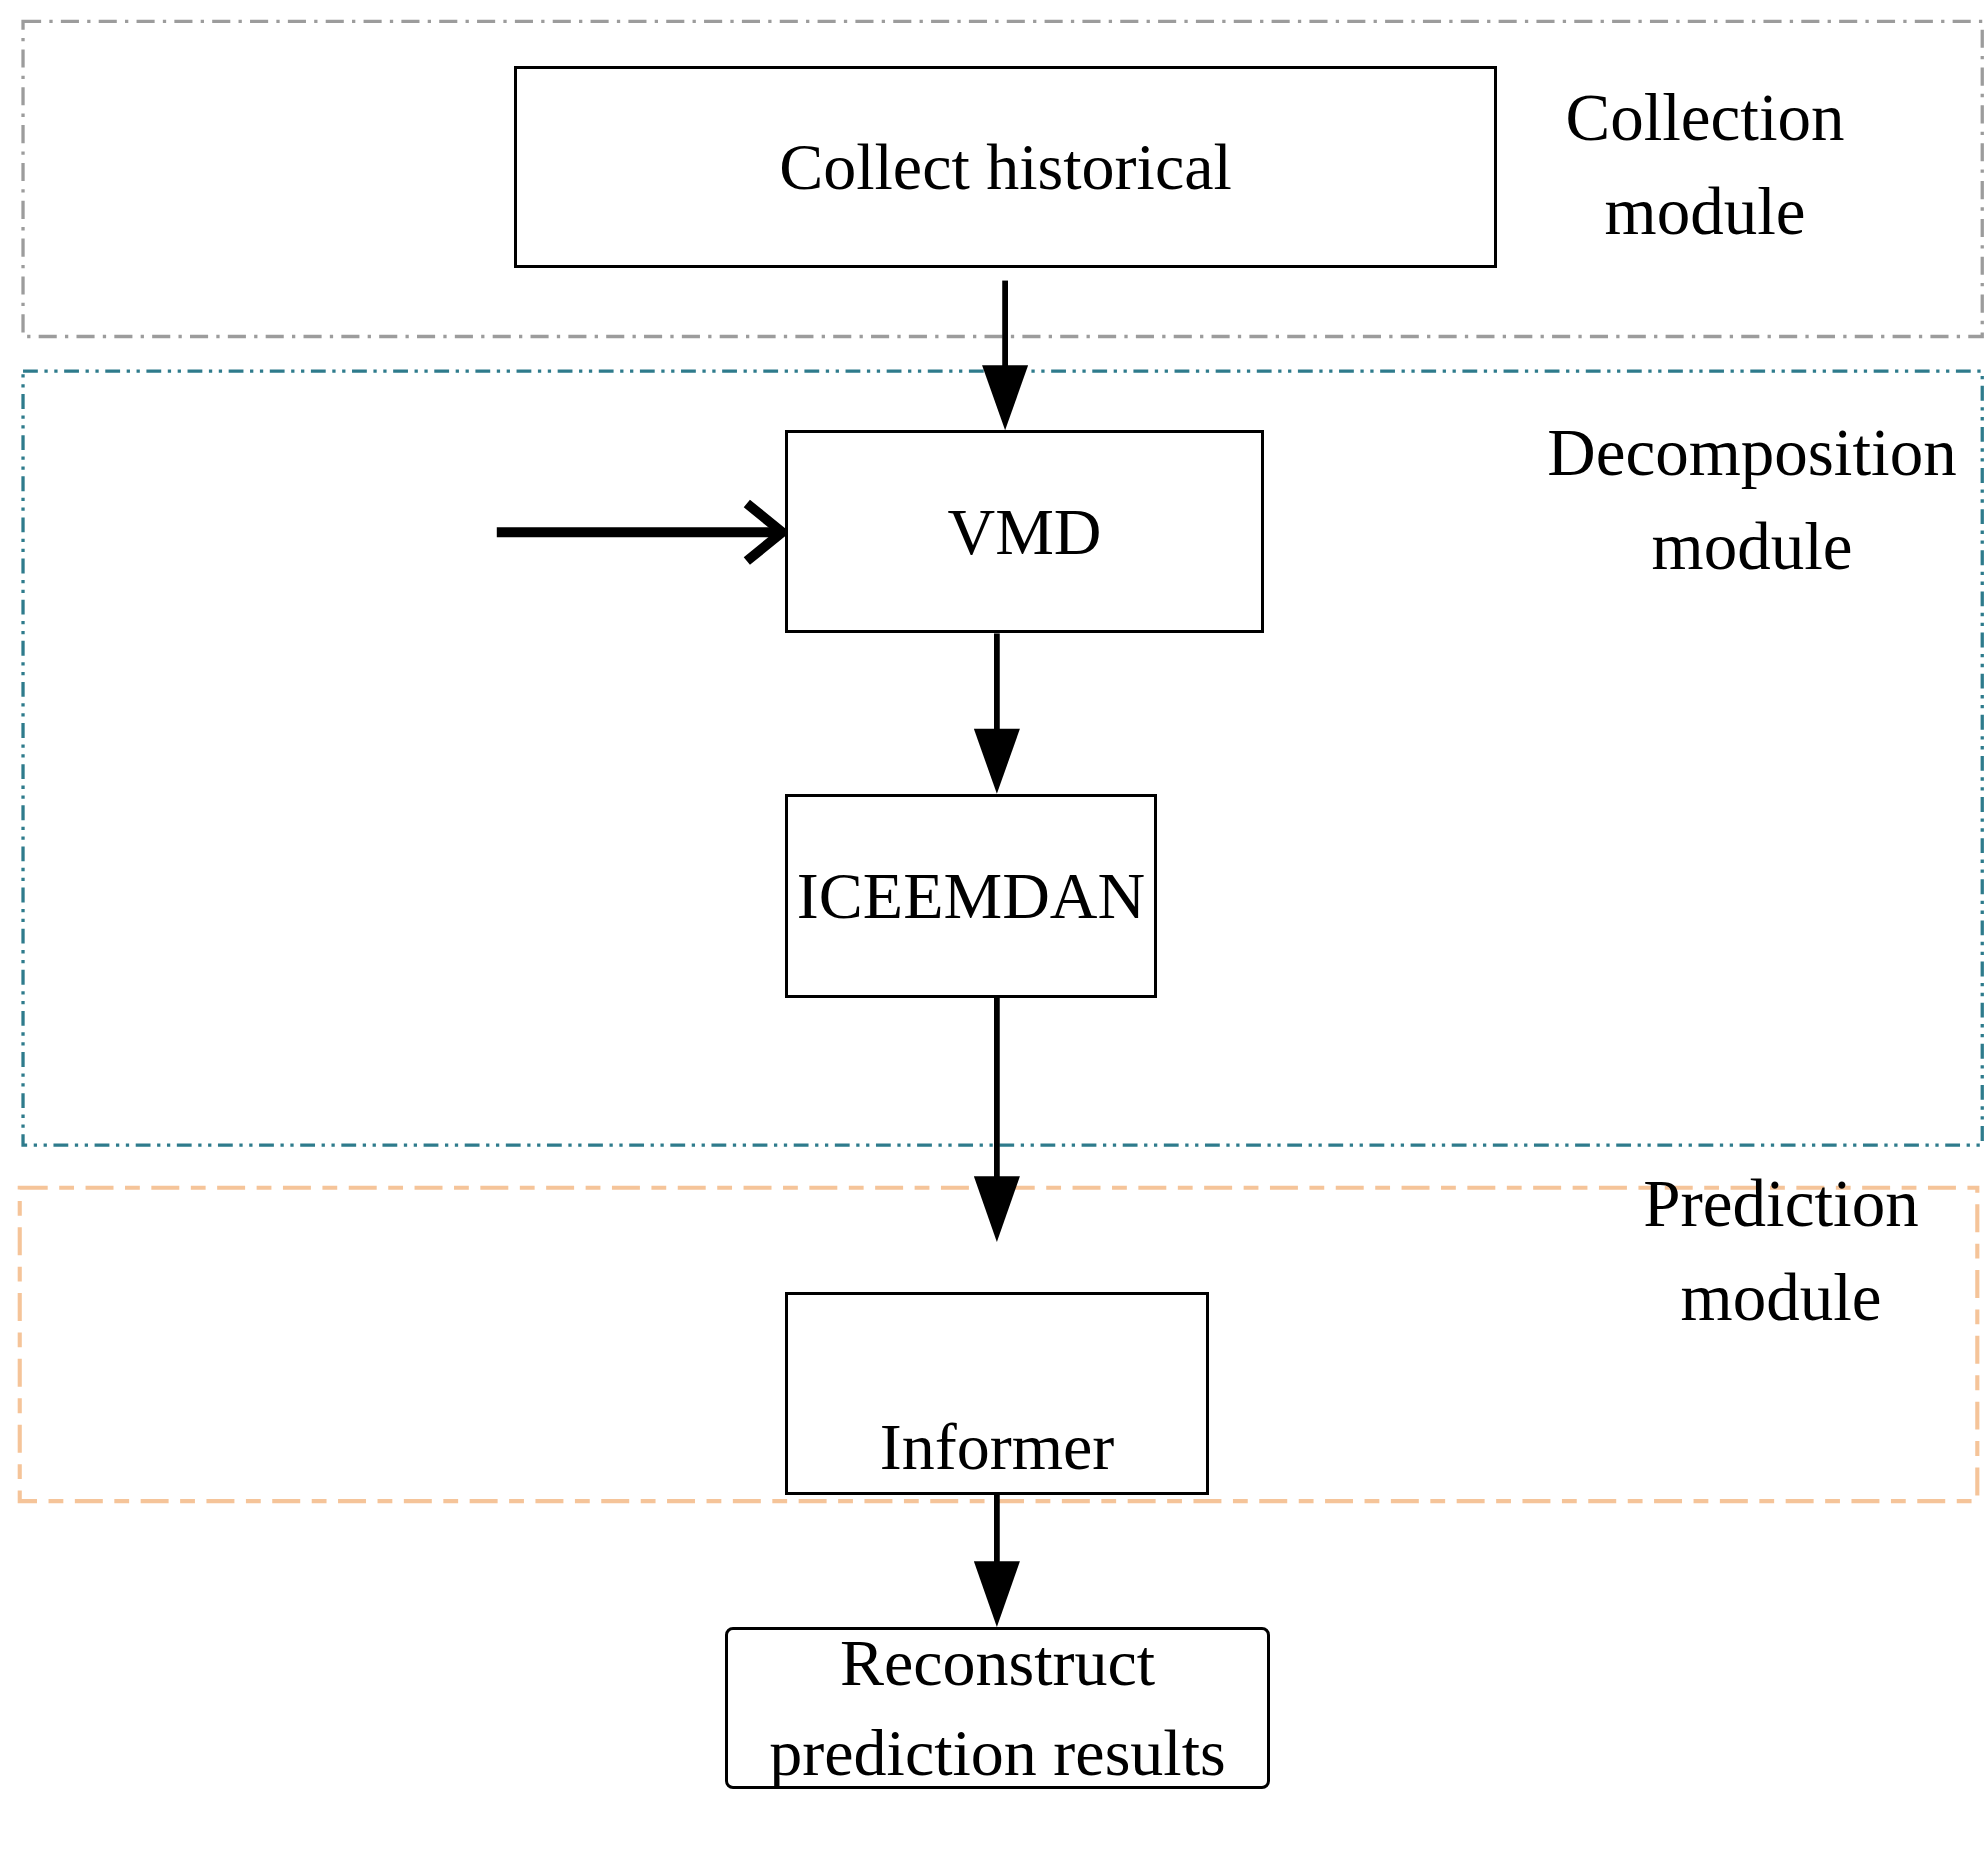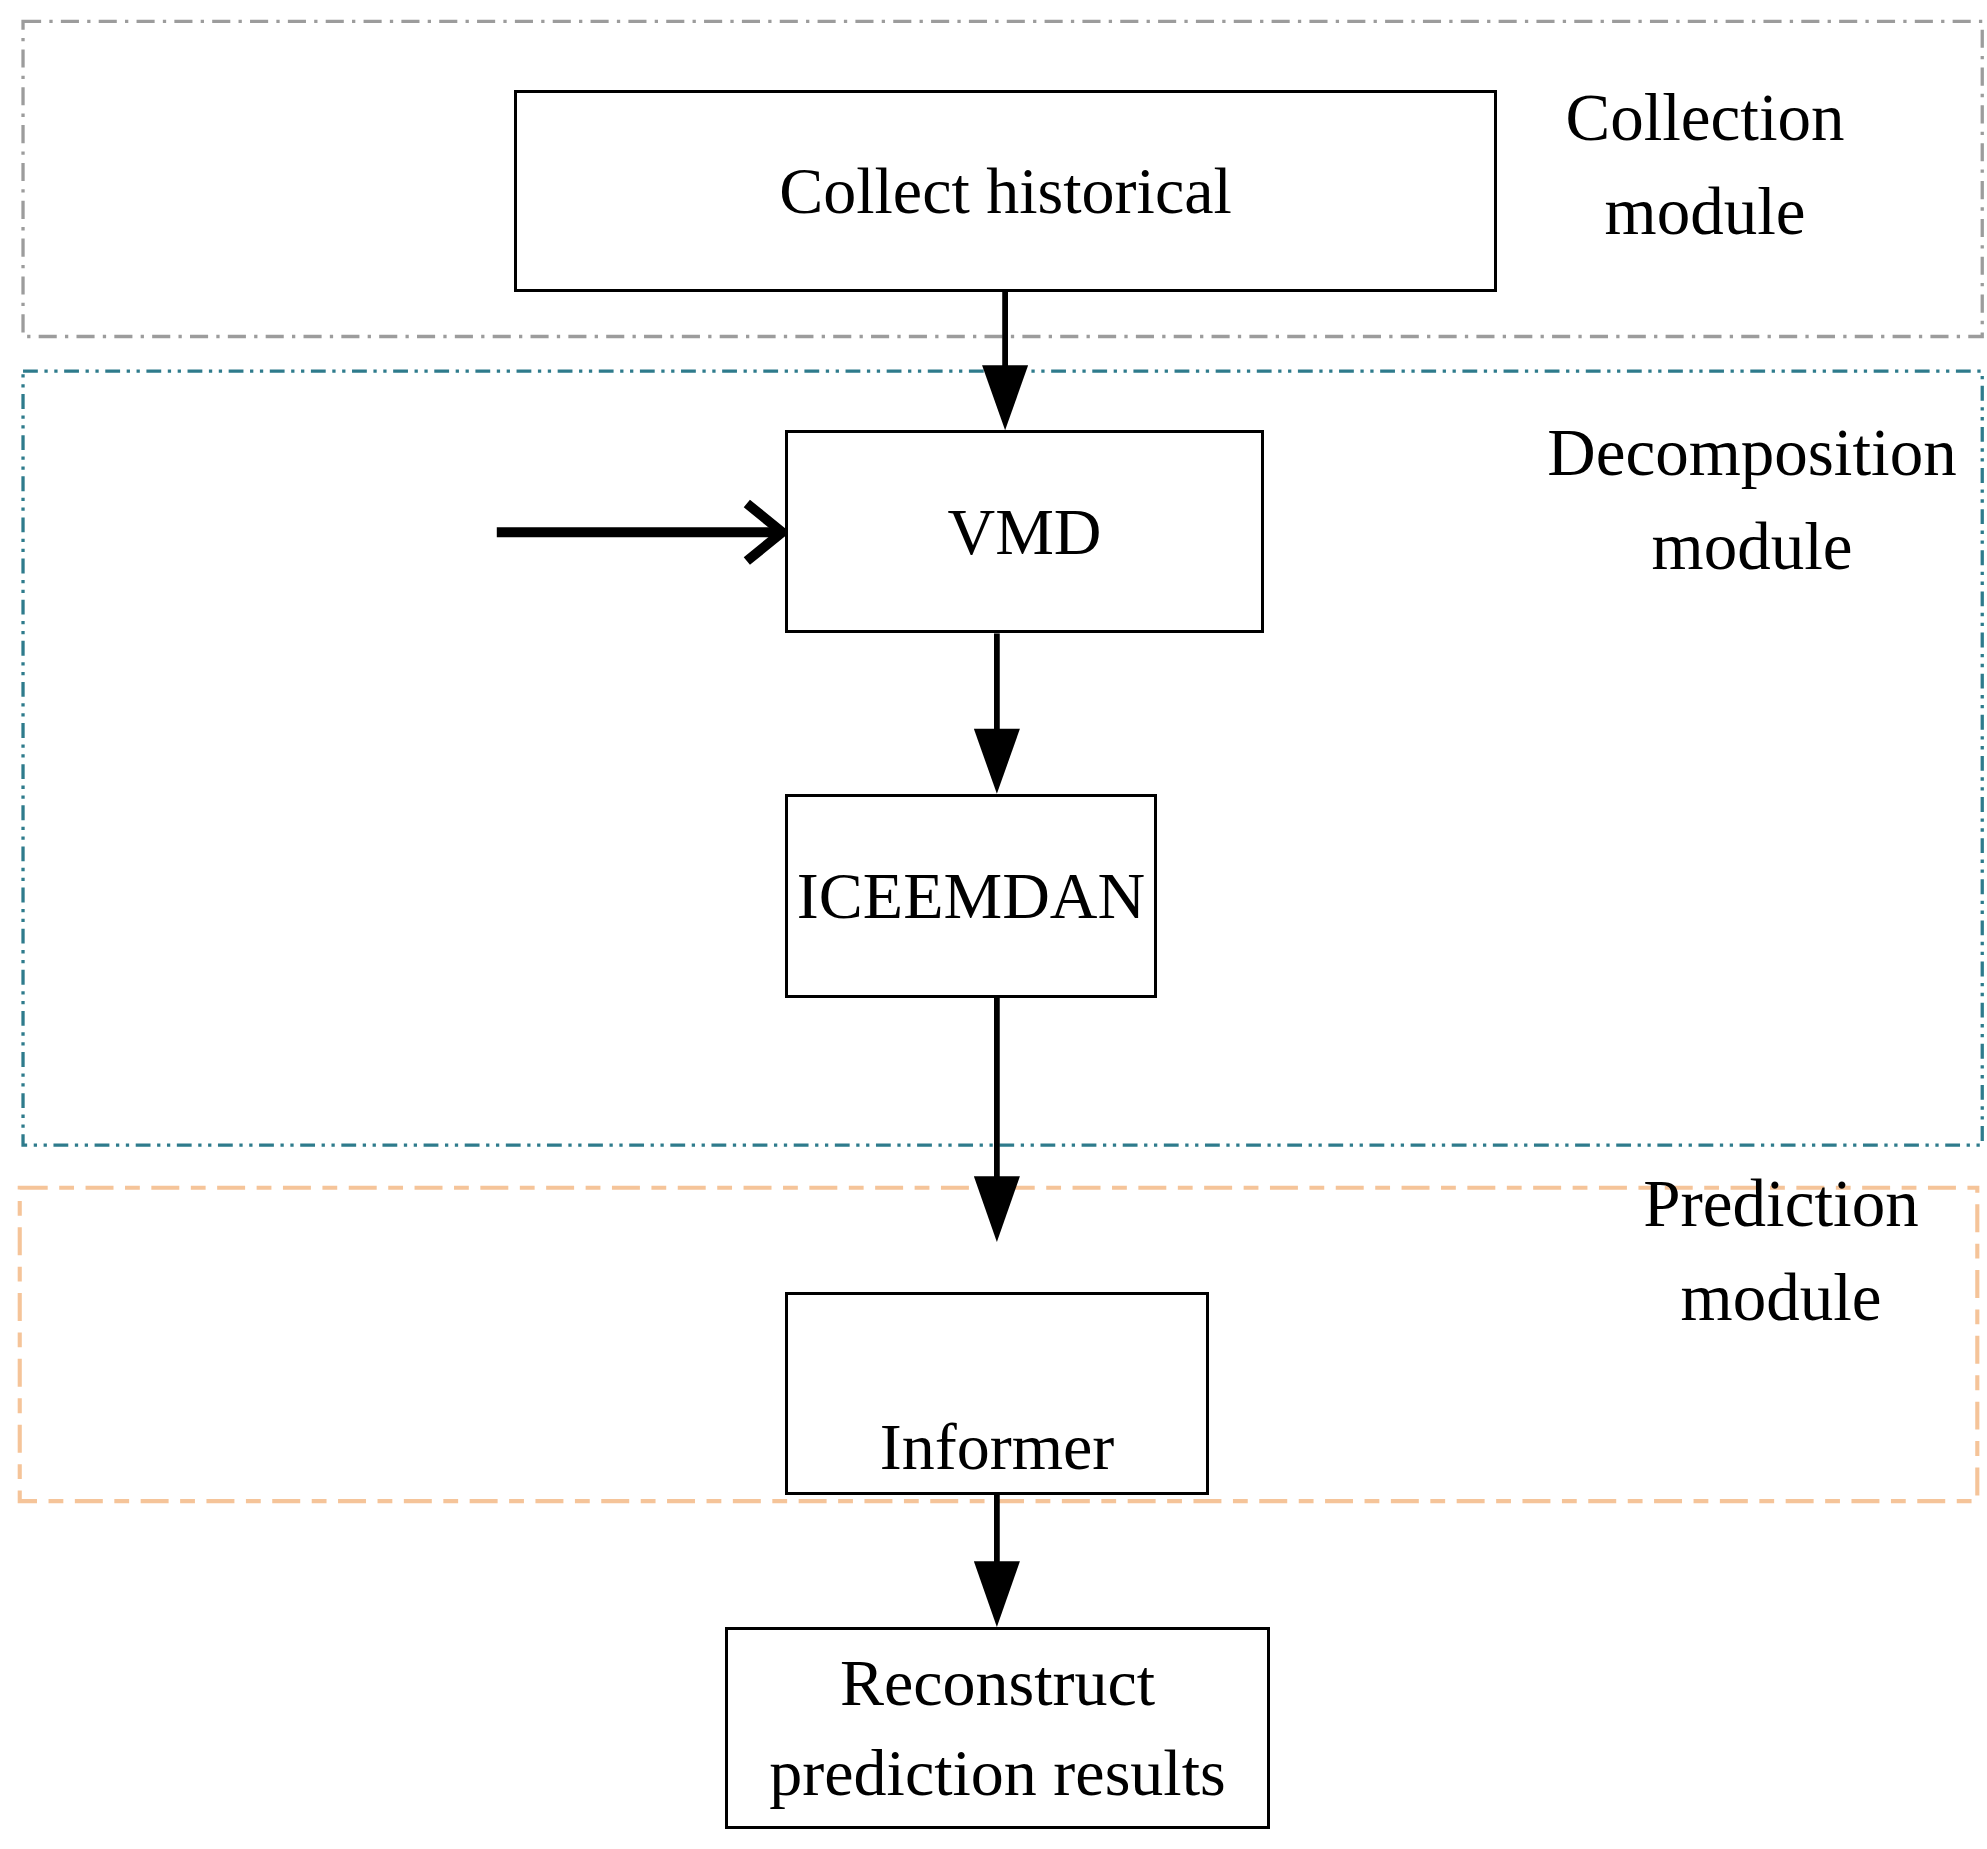--- a/index.html
+++ b/index.html
@@ -75,38 +75,38 @@
       <line x1="1212" y1="1213" x2="1212" y2="1434" stroke="#000000" stroke-width="7"></line>
       <polygon points="1184,1430 1240,1430 1212,1510" fill="#000000"></polygon>
     </g>
 
     <g>
       <line x1="1212" y1="1757" x2="1212" y2="1902" stroke="#000000" stroke-width="7"></line>
       <polygon points="1184,1898 1240,1898 1212,1978" fill="#000000"></polygon>
     </g>
   </svg>
 
-  <div class="box" style="left:514px; top:90px; width:983px; height:202px;">
+  <div class="box" style="left:514px; top:66px; width:983px; height:202px;">
     <div>Collect historical</div>
   </div>
 
 
   <div class="box" style="left:785px; top:430px; width:479px; height:203px;">
     <div>VMD</div>
   </div>
 
   <div class="box" style="left:785px; top:794px; width:372px; height:204px;">
     <div>ICEEMDAN</div>
   </div>
 
   <div class="box" style="left:785px; top:1292px; width:424px; height:203px;justify-content:flex-end;">
     <div>Informer</div>
   </div>
 
-  <div class="box" style="left:725px; top:1627px; width:545px; height:202px;">
+  <div class="box" style="left:725px; top:1627px; width:545px; height:162px;border-radius:8px;">
     <div>Reconstruct</div>
     <div>prediction results</div>
   </div>
 
   <div class="module-label" style="left:1528px; top:70px; width:354px;">
     <div>Collection</div>
     <div>module</div>
   </div>
 
   <div class="module-label" style="left:1501px; top:405px; width:502px;">

